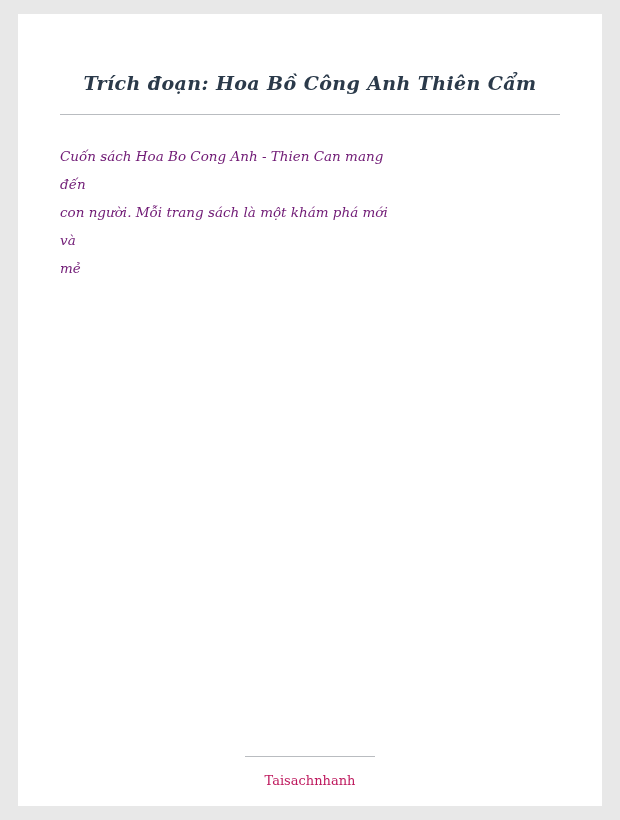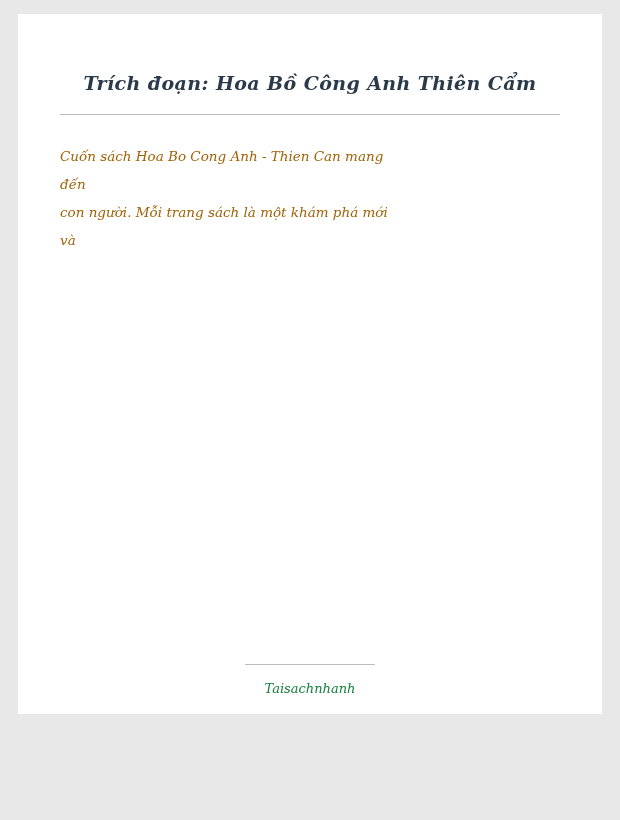--- a/index.html
+++ b/index.html
@@ -11,21 +11,21 @@
     height: 820px;
     background: #e8e8e8;
     font-family: "Liberation Serif", serif;
     overflow: hidden;
   }
   .page {
     position: absolute;
     left: 18px;
     top: 14px;
     width: 584px;
-    height: 700px;
+    height: 792px;
     background: #ffffff;
     box-sizing: border-box;
   }
   .doc-title {
     position: absolute;
     left: 0;
     right: 0;
     top: 58px;
     text-align: center;
     font-family: "DejaVu Serif", serif;
@@ -47,57 +47,57 @@
     position: absolute;
     left: 42px;
     top: 128px;
     width: 420px;
   }
   .body-line {
     font-family: "DejaVu Serif", serif;
     font-style: italic;
     font-size: 13.5px;
     line-height: 28px;
-    color: #a16207;
+    color: #701a75;
     white-space: pre;
   }
   .footer {
     position: absolute;
     left: 0;
     right: 0;
     bottom: 18px;
     text-align: center;
   }
   .footer-rule {
     width: 130px;
     height: 1px;
     background: #b9bcc0;
     margin: 0 auto 16px auto;
   }
   .footer-text {
     font-family: "DejaVu Serif", serif;
-    font-style: italic;
     font-size: 13px;
-    color: #15803d;
+    color: #be185d;
   }
 </style>
 </head>
 <body>
 
 <div class="page">
 
   <div class="doc-title">Trích đoạn: Hoa Bồ Công Anh Thiên Cẩm</div>
 
   <div class="title-rule"></div>
 
   <div class="body-block">
     <div class="body-line">Cuốn sách Hoa Bo Cong Anh - Thien Can mang</div>
     <div class="body-line">đến</div>
     <div class="body-line">con người. Mỗi trang sách là một khám phá mới</div>
     <div class="body-line">và</div>
+    <div class="body-line">mẻ</div>
   </div>
 
   <div class="footer">
     <div class="footer-rule"></div>
     <div class="footer-text">Taisachnhanh</div>
   </div>
 
 </div>
 
 </body></html>

